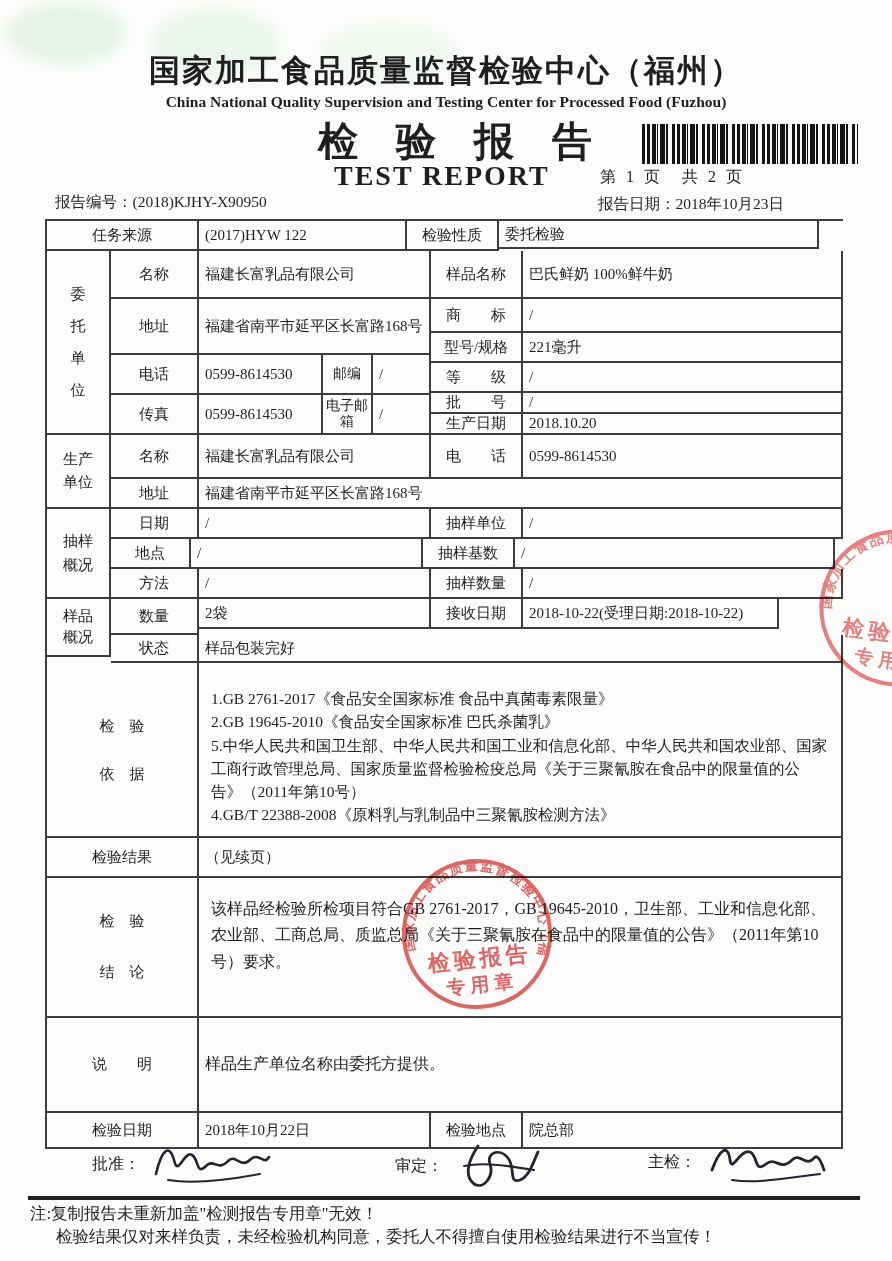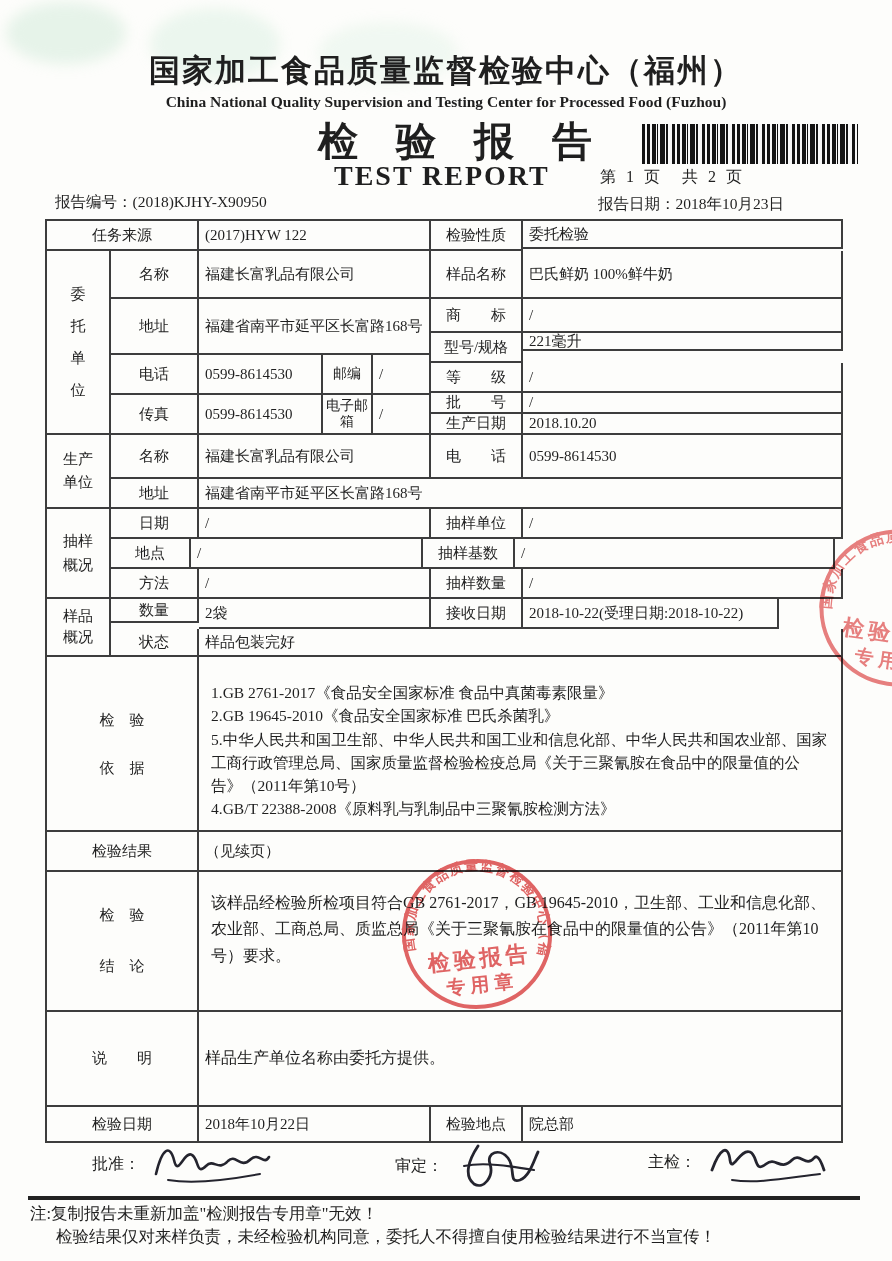--- a/index.html
+++ b/index.html
@@ -65,21 +65,21 @@
   <div class="hdr title-en">TEST REPORT</div>
   <div class="barcode"></div>
   <div class="hdr page-info">第 1 页　共 2 页</div>
   <div class="hdr report-no"><span>报告编号：</span><span>(2018)KJHY-X90950</span></div>
   <div class="hdr report-date"><span>报告日期：</span><span>2018年10月23日</span></div>
 
   <div class="tbl">
 
     <div class="row">
       <div class="cell" style="width:152px;height:30px">任务来源</div>
-      <div class="cell val" style="width:232px;height:30px">(2017)HYW 122</div>
+      <div class="cell val" style="width:208px;height:30px">(2017)HYW 122</div>
       <div class="cell" style="width:92px;height:30px">检验性质</div>
       <div class="cell val" style="width:320px;height:28px">委托检验</div>
     </div>
 
     <div class="row">
       <div class="cell pre" style="width:64px;height:184px;line-height:2.15">委
 托
 单
 位</div>
       <div class="col" style="width:320px">
@@ -108,21 +108,21 @@
         <div class="row">
           <div class="cell" style="width:92px;height:48px">样品名称</div>
           <div class="cell val" style="width:320px;height:48px">巴氏鲜奶 100%鲜牛奶</div>
         </div>
         <div class="row">
           <div class="cell" style="width:92px;height:34px">商　　标</div>
           <div class="cell val" style="width:320px;height:34px">/</div>
         </div>
         <div class="row">
           <div class="cell" style="width:92px;height:30px;padding:2px">型号/规格</div>
-          <div class="cell val" style="width:320px;height:18px">221毫升</div>
+          <div class="cell val" style="width:320px;height:30px">221毫升</div>
         </div>
         <div class="row">
           <div class="cell" style="width:92px;height:30px">等　　级</div>
           <div class="cell val" style="width:320px;height:30px">/</div>
         </div>
         <div class="row">
           <div class="cell" style="width:92px;height:21px">批　　号</div>
           <div class="cell val" style="width:320px;height:21px">/</div>
         </div>
         <div class="row">
@@ -172,21 +172,21 @@
           <div class="cell val" style="width:320px;height:30px">/</div>
         </div>
       </div>
     </div>
 
     <div class="row">
       <div class="cell pre" style="width:64px;height:58px;line-height:1.4">样品
 概况</div>
       <div class="col" style="width:732px">
         <div class="row">
-          <div class="cell" style="width:88px;height:24px">数量</div>
+          <div class="cell" style="width:88px;height:36px">数量</div>
           <div class="cell val" style="width:232px;height:30px">2袋</div>
           <div class="cell" style="width:92px;height:30px">接收日期</div>
           <div class="cell val" style="width:256px;height:30px">2018-10-22(受理日期:2018-10-22)</div>
         </div>
         <div class="row">
           <div class="cell" style="width:88px;height:28px">状态</div>
           <div class="cell val" style="width:644px;height:28px">样品包装完好</div>
         </div>
       </div>
     </div>

